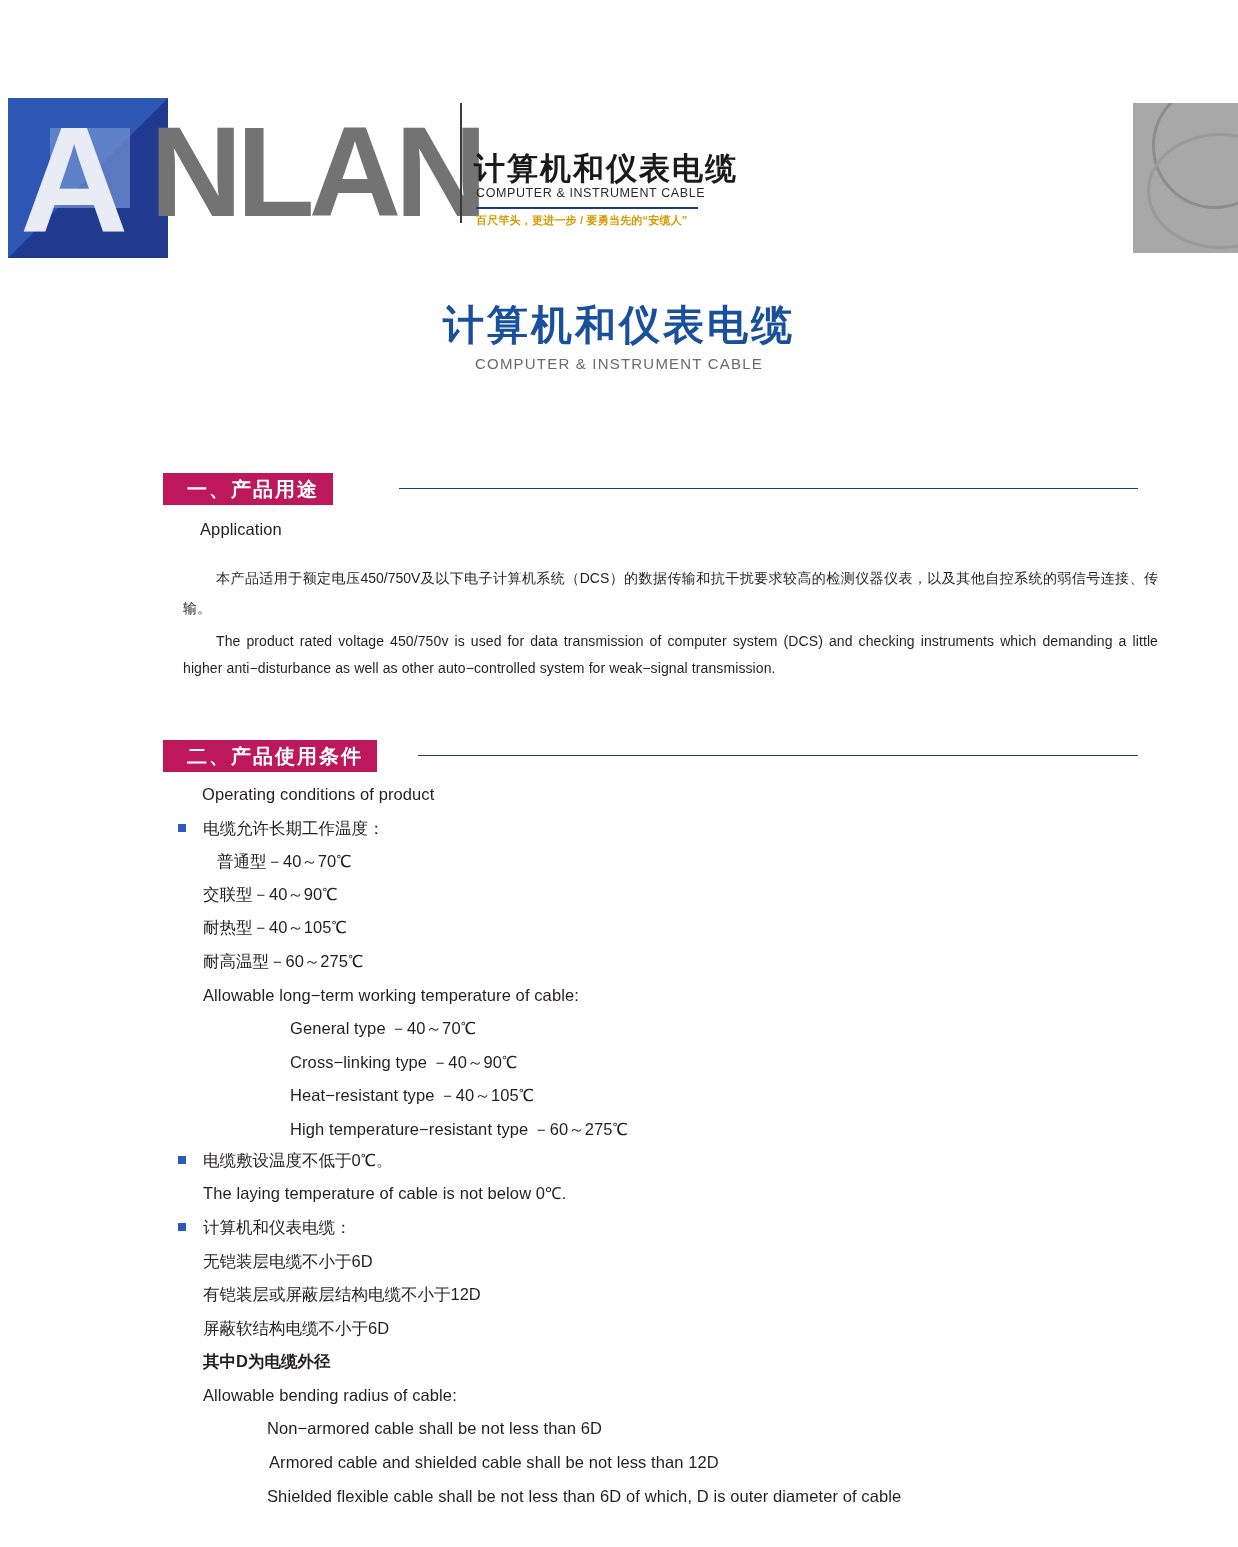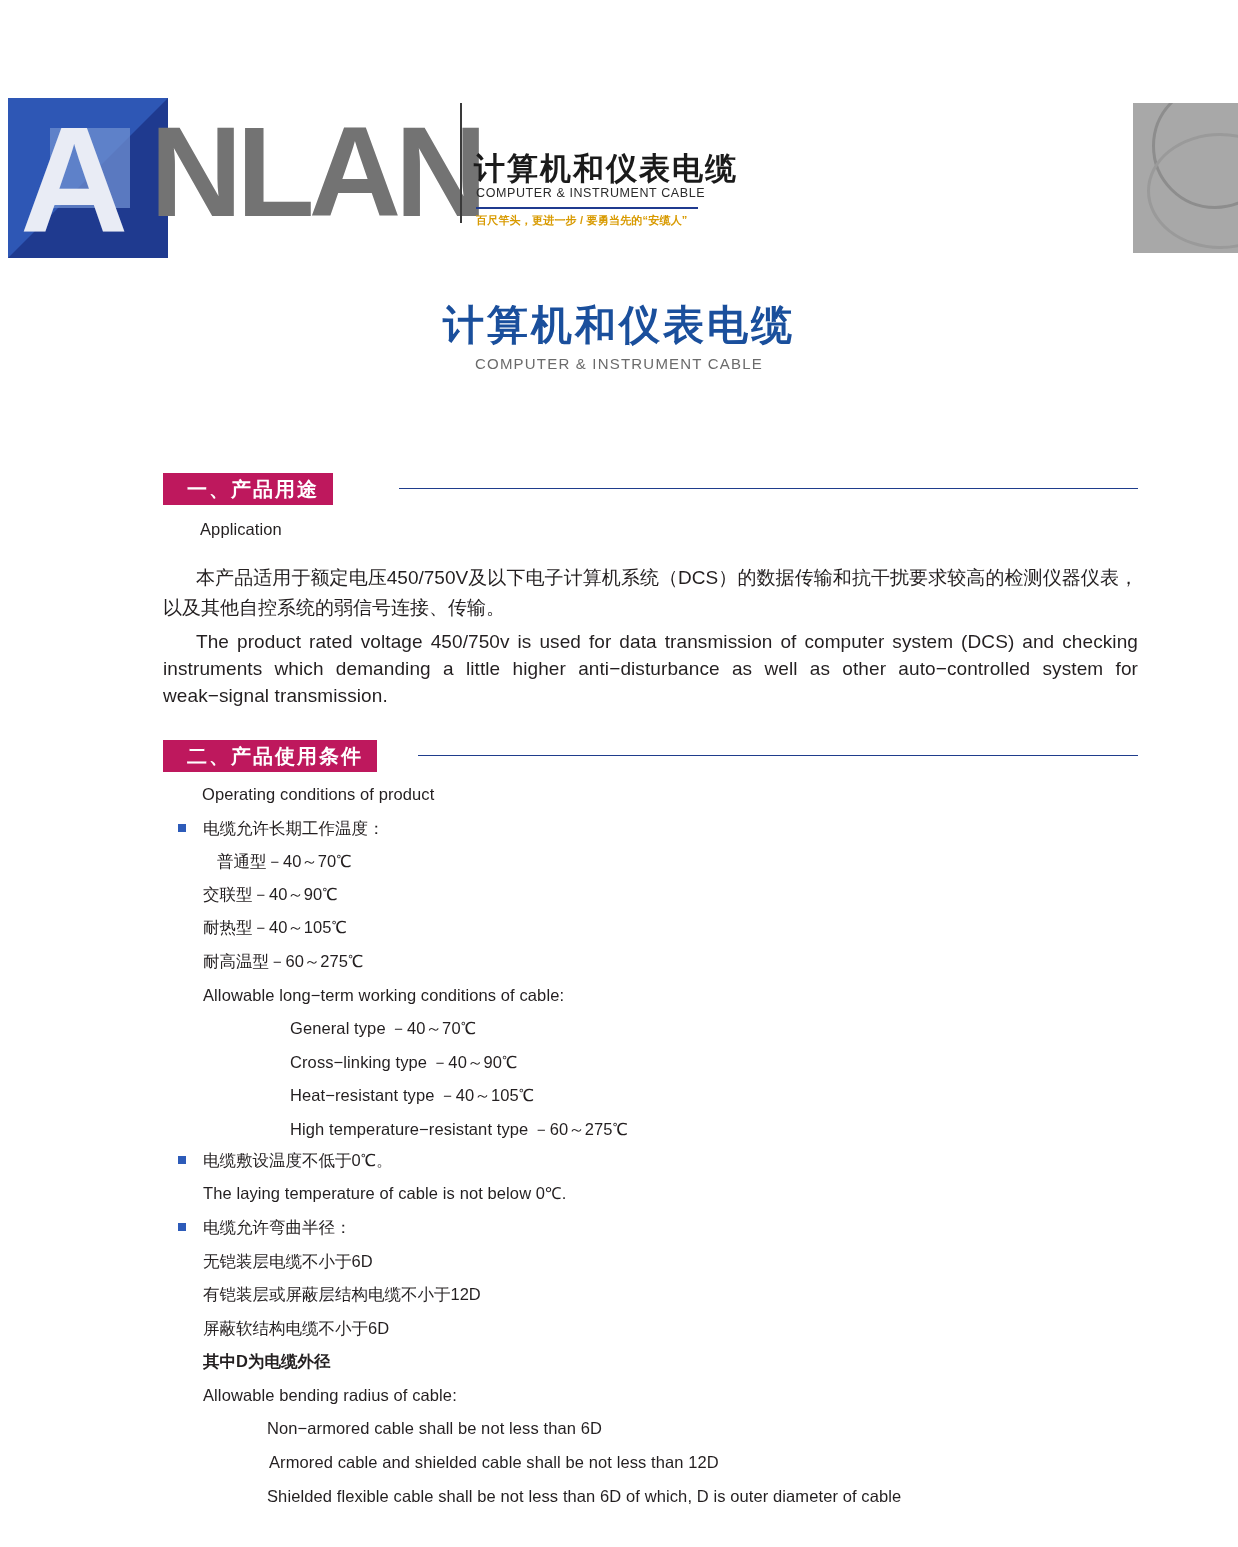--- a/index.html
+++ b/index.html
@@ -200,24 +200,25 @@
     font-size: 16.5px;
     color: #231f20;
     line-height: 33px;
   }
   .txt-en {
     font-family: "Liberation Sans", sans-serif;
     letter-spacing: 0.1px;
   }
   .para {
     position: absolute;
-    font-size: 19px;
+    font-size: 14px;
     line-height: 30px;
     color: #231f20;
     text-align: justify;
+    margin-left: 20px;
   }
   .bullet {
     position: absolute;
     width: 8px;
     height: 8px;
     background: #2d5bb9;
   }
 </style>
 </head>
 <body>
@@ -260,32 +261,32 @@
 </div>
 
 <div class="txt txt-en" style="top:778px; left:202px;">Operating conditions of product</div>
 
 <div class="bullet" style="top:824px; left:178px;"></div>
 <div class="txt" style="top:812px; left:203px;">电缆允许长期工作温度：</div>
 <div class="txt" style="top:845px; left:217px;">普通型－40～70℃</div>
 <div class="txt" style="top:878px; left:203px;">交联型－40～90℃</div>
 <div class="txt" style="top:911px; left:203px;">耐热型－40～105℃</div>
 <div class="txt" style="top:945px; left:203px;">耐高温型－60～275℃</div>
-<div class="txt txt-en" style="top:979px; left:203px;">Allowable long−term working conditions of cable:</div>
+<div class="txt txt-en" style="top:979px; left:203px;">Allowable long−term working temperature of cable:</div>
 <div class="txt txt-en" style="top:1012px; left:290px;">General type －40～70℃</div>
 <div class="txt txt-en" style="top:1046px; left:290px;">Cross−linking type －40～90℃</div>
 <div class="txt txt-en" style="top:1079px; left:290px;">Heat−resistant type －40～105℃</div>
 <div class="txt txt-en" style="top:1113px; left:290px;">High temperature−resistant type －60～275℃</div>
 
 <div class="bullet" style="top:1156px; left:178px;"></div>
 <div class="txt" style="top:1144px; left:203px;">电缆敷设温度不低于0℃。</div>
 <div class="txt txt-en" style="top:1177px; left:203px;">The laying temperature of cable is not below 0℃.</div>
 
 <div class="bullet" style="top:1223px; left:178px;"></div>
-<div class="txt" style="top:1211px; left:203px;">电缆允许弯曲半径：</div>
+<div class="txt" style="top:1211px; left:203px;">计算机和仪表电缆：</div>
 <div class="txt" style="top:1245px; left:203px;">无铠装层电缆不小于6D</div>
 <div class="txt" style="top:1278px; left:203px;">有铠装层或屏蔽层结构电缆不小于12D</div>
 <div class="txt" style="top:1312px; left:203px;text-align:center;">屏蔽软结构电缆不小于6D</div>
 <div class="txt" style="top:1345px; left:203px;font-weight:bold;">其中D为电缆外径</div>
 <div class="txt txt-en" style="top:1379px; left:203px;">Allowable bending radius of cable:</div>
 <div class="txt txt-en" style="top:1412px; left:267px;">Non−armored cable shall be not less than 6D</div>
 <div class="txt txt-en" style="top:1446px; left:269px;">Armored cable and shielded cable shall be not less than 12D</div>
 <div class="txt txt-en" style="top:1480px; left:267px;">Shielded flexible cable shall be not less than 6D of which, D is outer diameter of cable</div>
 
 </body></html>

